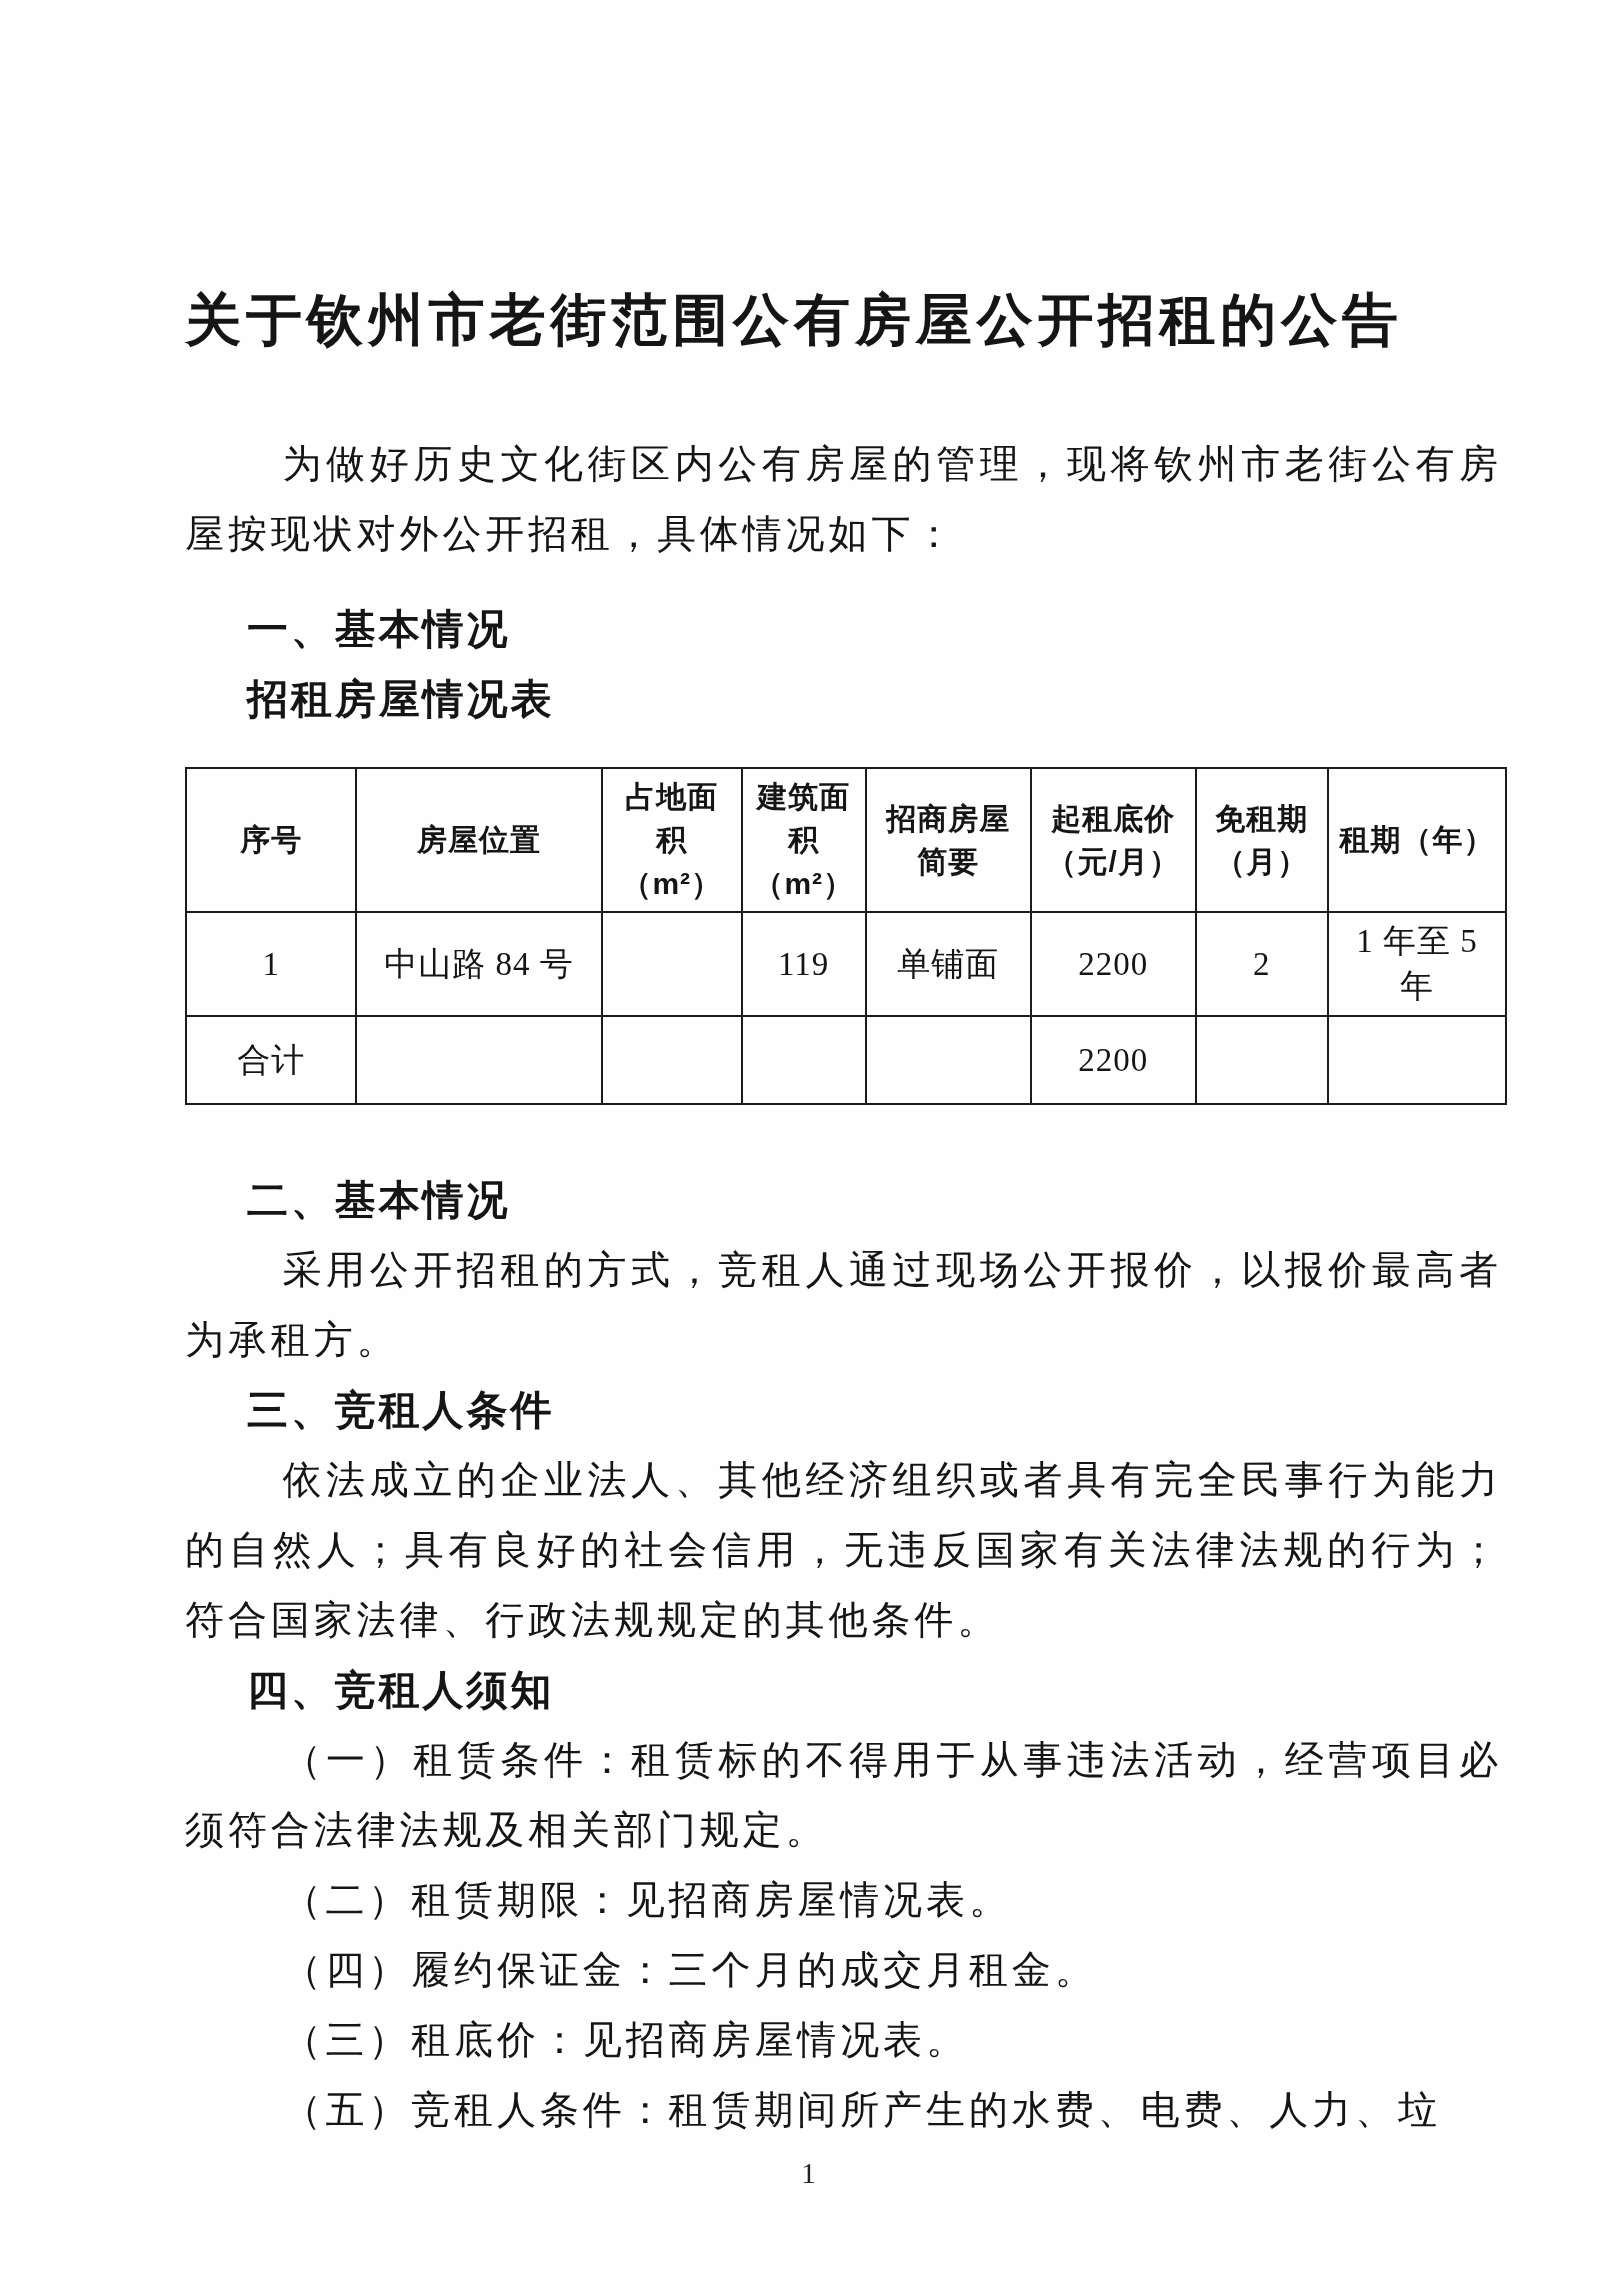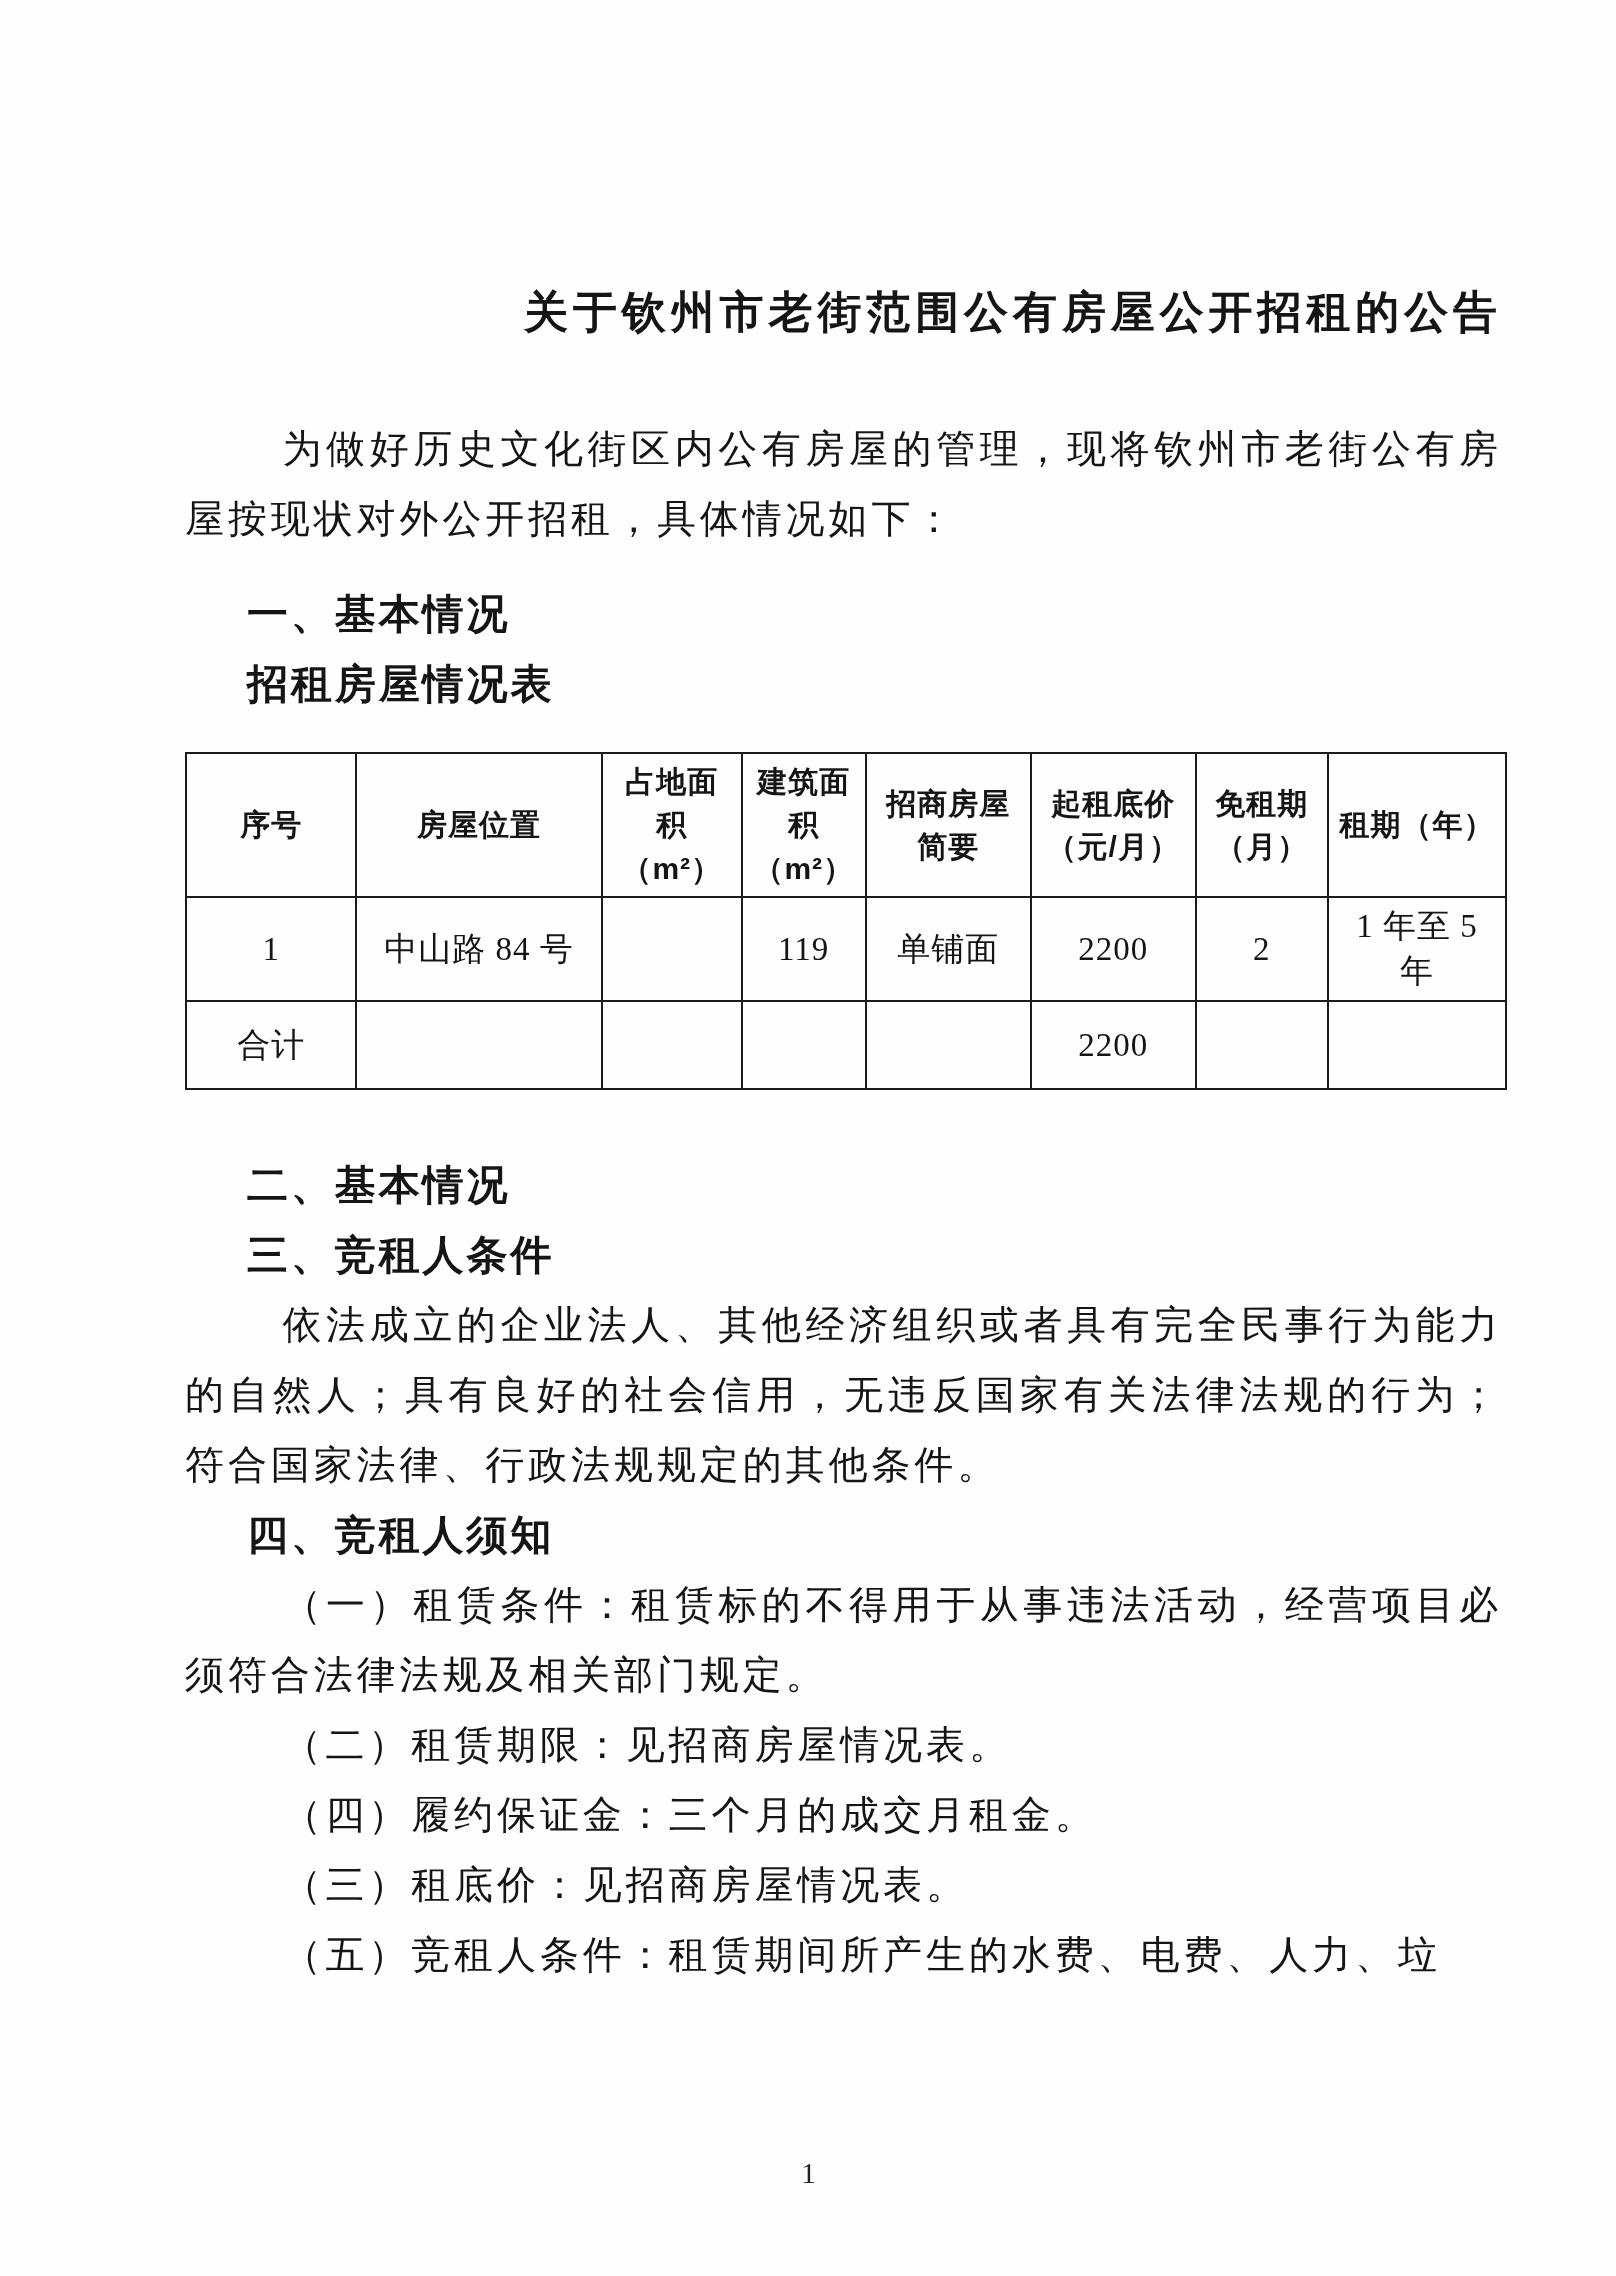--- a/index.html
+++ b/index.html
@@ -14,23 +14,23 @@
     background: #fefefe;
     color: #151515;
     font-family: "Liberation Serif", "DejaVu Serif", serif;
     overflow: hidden;
     box-sizing: border-box;
   }
   .content {
     padding: 285px 115px 0 185px;
   }
   .doc-title {
-    font-size: 44px;
+    font-size: 56px;
     font-weight: bold;
-    text-align: right;
+    text-align: left;
     letter-spacing: 4.9px;
     line-height: 1.25;
     margin: 0 0 74px 0;
     font-family: "Liberation Serif", "DejaVu Serif", serif;
   }
   p.body-text {
     font-size: 39px;
     line-height: 70px;
     letter-spacing: 3.9px;
     text-align: justify;
@@ -163,20 +163,21 @@
           <td></td>
           <td>2200</td>
           <td></td>
           <td></td>
         </tr>
       </tbody>
     </table>
 
     <h2 class="sec-heading after-table">二、基本情况</h2>
 
+    <p class="body-text">采用公开招租的方式，竞租人通过现场公开报价，以报价最高者为承租方。</p>
 
     <h2 class="sec-heading">三、竞租人条件</h2>
 
     <p class="body-text">依法成立的企业法人、其他经济组织或者具有完全民事行为能力的自然人；具有良好的社会信用，无违反国家有关法律法规的行为；符合国家法律、行政法规规定的其他条件。</p>
 
     <h2 class="sec-heading">四、竞租人须知</h2>
 
     <p class="body-text">（一）租赁条件：租赁标的不得用于从事违法活动，经营项目必须符合法律法规及相关部门规定。</p>
 
     <p class="body-text">（二）租赁期限：见招商房屋情况表。</p>

